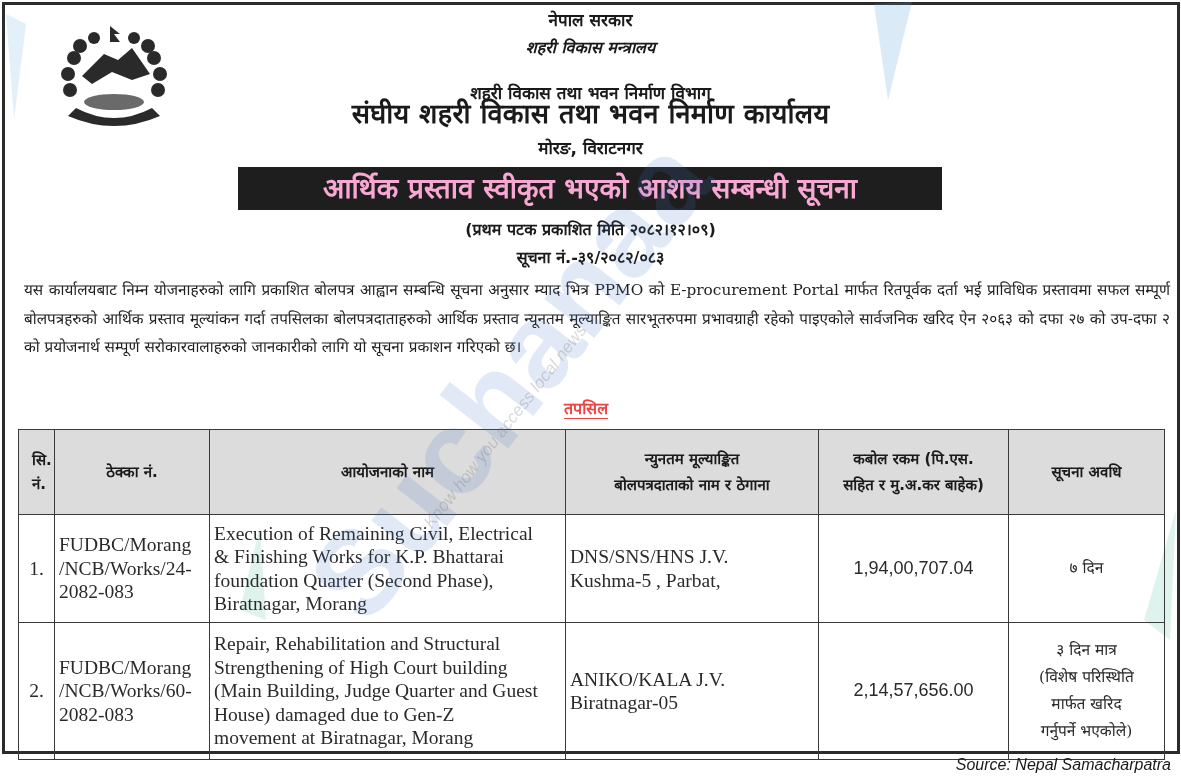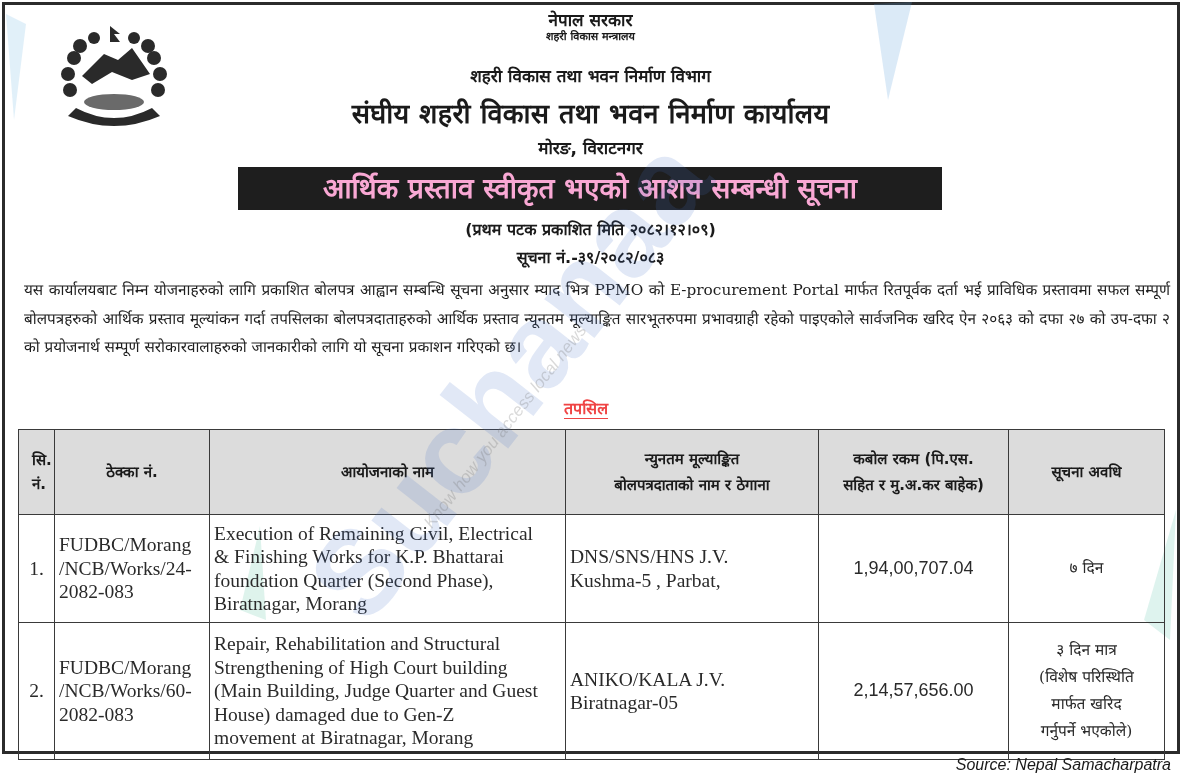--- a/index.html
+++ b/index.html
@@ -4,22 +4,22 @@
   <style>
     html, body { margin: 0; padding: 0; background: #ffffff; }
     body { width: 1181px; height: 779px; position: relative; overflow: hidden; font-family: "DejaVu Sans", sans-serif; color: #1a1a1a; }
 
     .frame { position: absolute; left: 2px; top: 2px; width: 1172px; height: 746px; border: 3px solid #2b2b2b; box-sizing: content-box; }
 
     .emblem { position: absolute; left: 52px; top: 24px; width: 124px; height: 104px; }
 
     .hdr-line { position: absolute; left: 0; width: 1181px; text-align: center; font-family: "DejaVu Sans", sans-serif; font-weight: bold; color: #1a1a1a; white-space: nowrap; }
     .l1 { top: 8px; font-size: 17px; }
-    .l2 { top: 28px; font-size: 11px; }
-    .l3 { top: 64px; font-size: 17px; }
+    .l2 { top: 36px; font-size: 16px; font-style: italic; }
+    .l3 { top: 81px; font-size: 17px; }
     .l4 { top: 94px; font-size: 27px; letter-spacing: 0.3px; }
     .l5 { top: 136px; font-size: 17px; }
 
     .title-bar { position: absolute; left: 238px; top: 167px; width: 704px; height: 43px; background: #1e1e1e; color: #f9a8d4; text-align: center; font-weight: bold; font-size: 28px; line-height: 43px; white-space: nowrap; overflow: hidden; }
 
     .sub1 { top: 218px; font-size: 16px; }
     .sub2 { top: 246px; font-size: 16px; }
 
     .para { position: absolute; left: 18px; top: 276px; width: 1146px; font-family: "DejaVu Serif", serif; font-size: 15.3px; line-height: 28.5px; text-align: justify; color: #1e1e1e; margin-left: 6px; }
 

